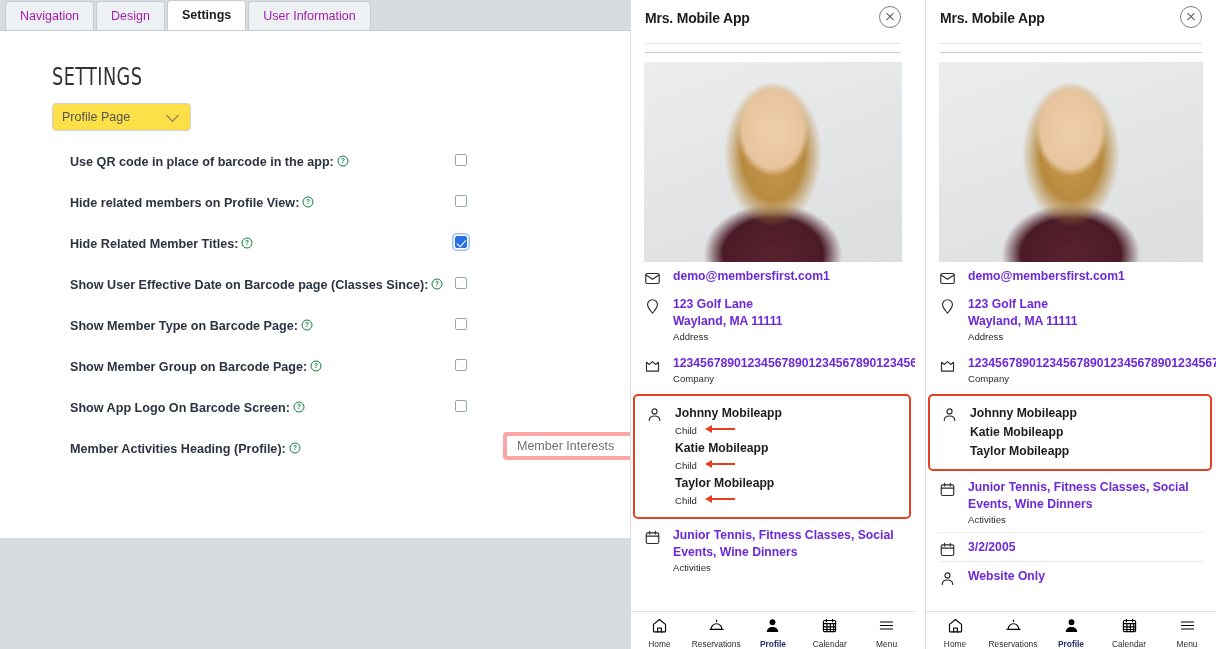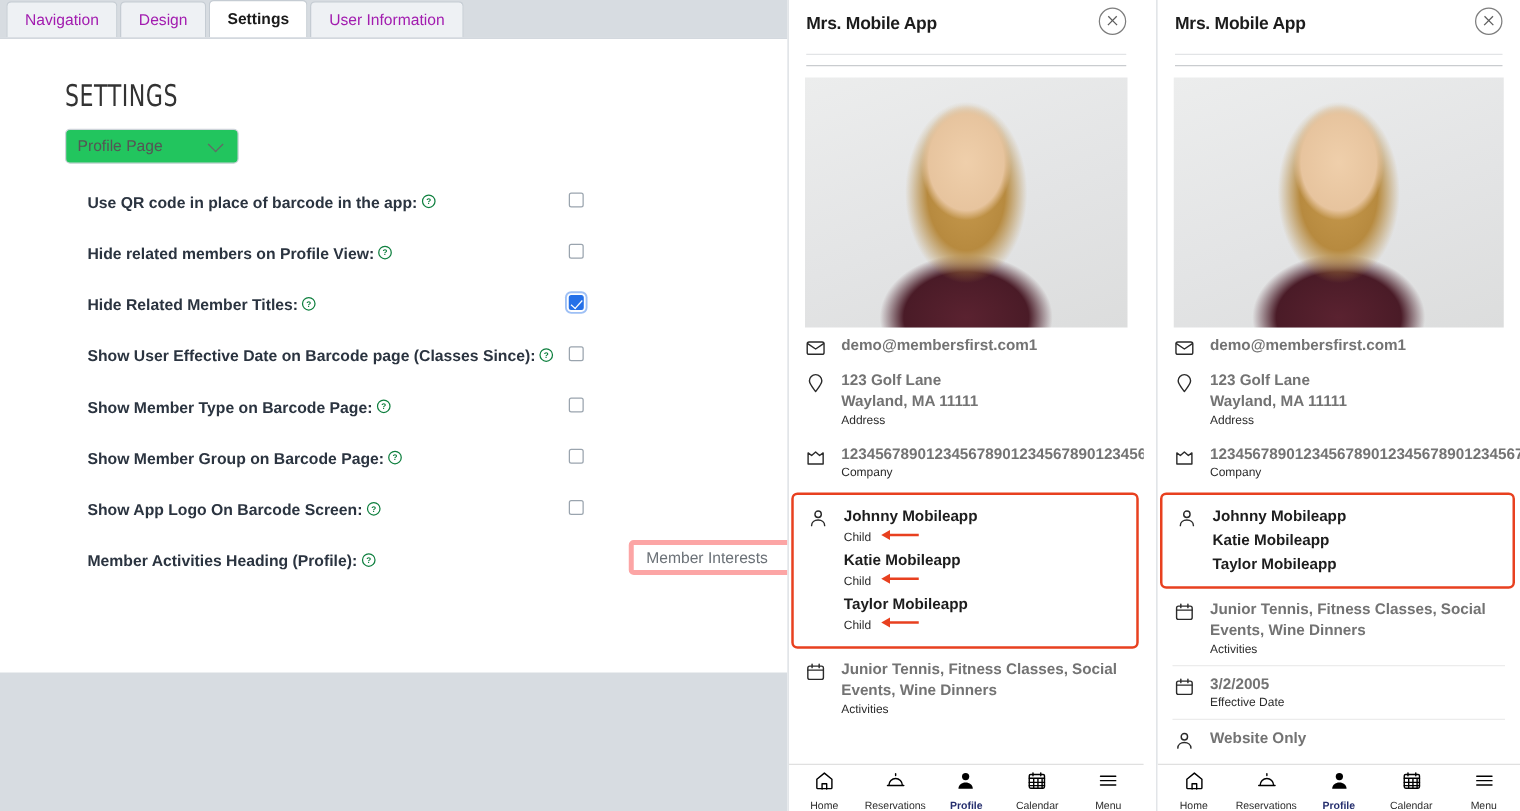--- a/index.html
+++ b/index.html
@@ -36,21 +36,21 @@
     overflow:hidden;
   }
   .page-title {
     position:absolute; left:52px; top:32px;
     font-family:"DejaVu Sans Condensed","Liberation Sans",sans-serif;
     font-size:24px; letter-spacing:0.5px; color:#333; font-weight:400;
     transform:scaleX(0.82); transform-origin:left center;
   }
   .pagesel {
     position:absolute; left:52px; top:72px; width:139px; height:28px;
-    border:1px solid #ced4da; border-radius:4px; background:#22c55e;
+    border:1px solid #ced4da; border-radius:4px; background:#fde047;
     font-size:12.5px; color:#555; padding:0 22px 0 9px;
     line-height:26px;
     appearance:none; -webkit-appearance:none; cursor:pointer;
   }
   .pagesel-wrap { position:absolute; left:0; top:0; }
   .pagesel-caret {
     position:absolute; left:168px; top:80px; width:9px; height:9px;
     border-right:1.6px solid #666; border-bottom:1.6px solid #666;
     transform:rotate(45deg); pointer-events:none;
   }
@@ -121,21 +121,21 @@
       radial-gradient(ellipse 96px 70px at 50% 96%, #5a2230 0%, #4a1b27 52%, rgba(74,27,39,0) 72%),
       linear-gradient(160deg,#eceded 0%,#e3e4e5 55%,#dcdddd 100%);
     background-repeat:no-repeat;
     border:0;
   }
   .p2 .ph-photo { height:200px; }
 
   .frow { position:relative; padding:6px 12px 5px 42px; }
   .fi { position:absolute; left:13px; top:8px; width:18px; height:18px; color:#2a2a2a; }
   .fi svg { display:block; }
-  .fval { font-size:12.2px; font-weight:bold; color:#737373; line-height:17px; white-space:nowrap; }
+  .fval { font-size:12.2px; font-weight:bold; color:#6d28d9; line-height:17px; white-space:nowrap; }
   .fval.wrap { white-space:normal; }
   .flabel { font-size:9.6px; color:#2b2b2b; line-height:14px; margin-top:0px; }
 
   .hl {
     position:relative; margin:3px 4px 2px 2px;
     border:2.5px solid #e8401f; border-radius:5px;
     padding:8px 10px 8px 40px;
   }
   .hl .fi { left:11px; top:10px; }
   .rm-name { font-size:12.2px; font-weight:bold; color:#1d1d1d; line-height:19px; }
@@ -402,21 +402,20 @@
       </div>
       <div class="sep"></div>
       <div class="frow">
         <span class="fi">
           <svg width="17" height="17" viewBox="0 0 24 24">
             <rect x="3.2" y="5.5" width="17.6" height="15" rx="2.2" fill="none" stroke="currentColor" stroke-width="1.6" stroke-linecap="round" stroke-linejoin="round"></rect>
             <path d="M3.2 10h17.6M8 3.2v4M16 3.2v4" fill="none" stroke="currentColor" stroke-width="1.6" stroke-linecap="round" stroke-linejoin="round"></path>
           </svg>
         </span>
         <div class="fval">3/2/2005</div>
-        <div class="flabel">Effective Date</div>
       </div>
       <div class="sep"></div>
       <div class="frow">
         <span class="fi">
           <svg width="17" height="17" viewBox="0 0 24 24">
             <circle cx="12" cy="7.6" r="3.6" fill="none" stroke="currentColor" stroke-width="1.6" stroke-linecap="round" stroke-linejoin="round"></circle>
             <path d="M4.6 20.5c0-4 3.3-6.4 7.4-6.4s7.4 2.4 7.4 6.4" fill="none" stroke="currentColor" stroke-width="1.6" stroke-linecap="round" stroke-linejoin="round"></path>
           </svg>
         </span>
         <div class="fval">Website Only</div>

